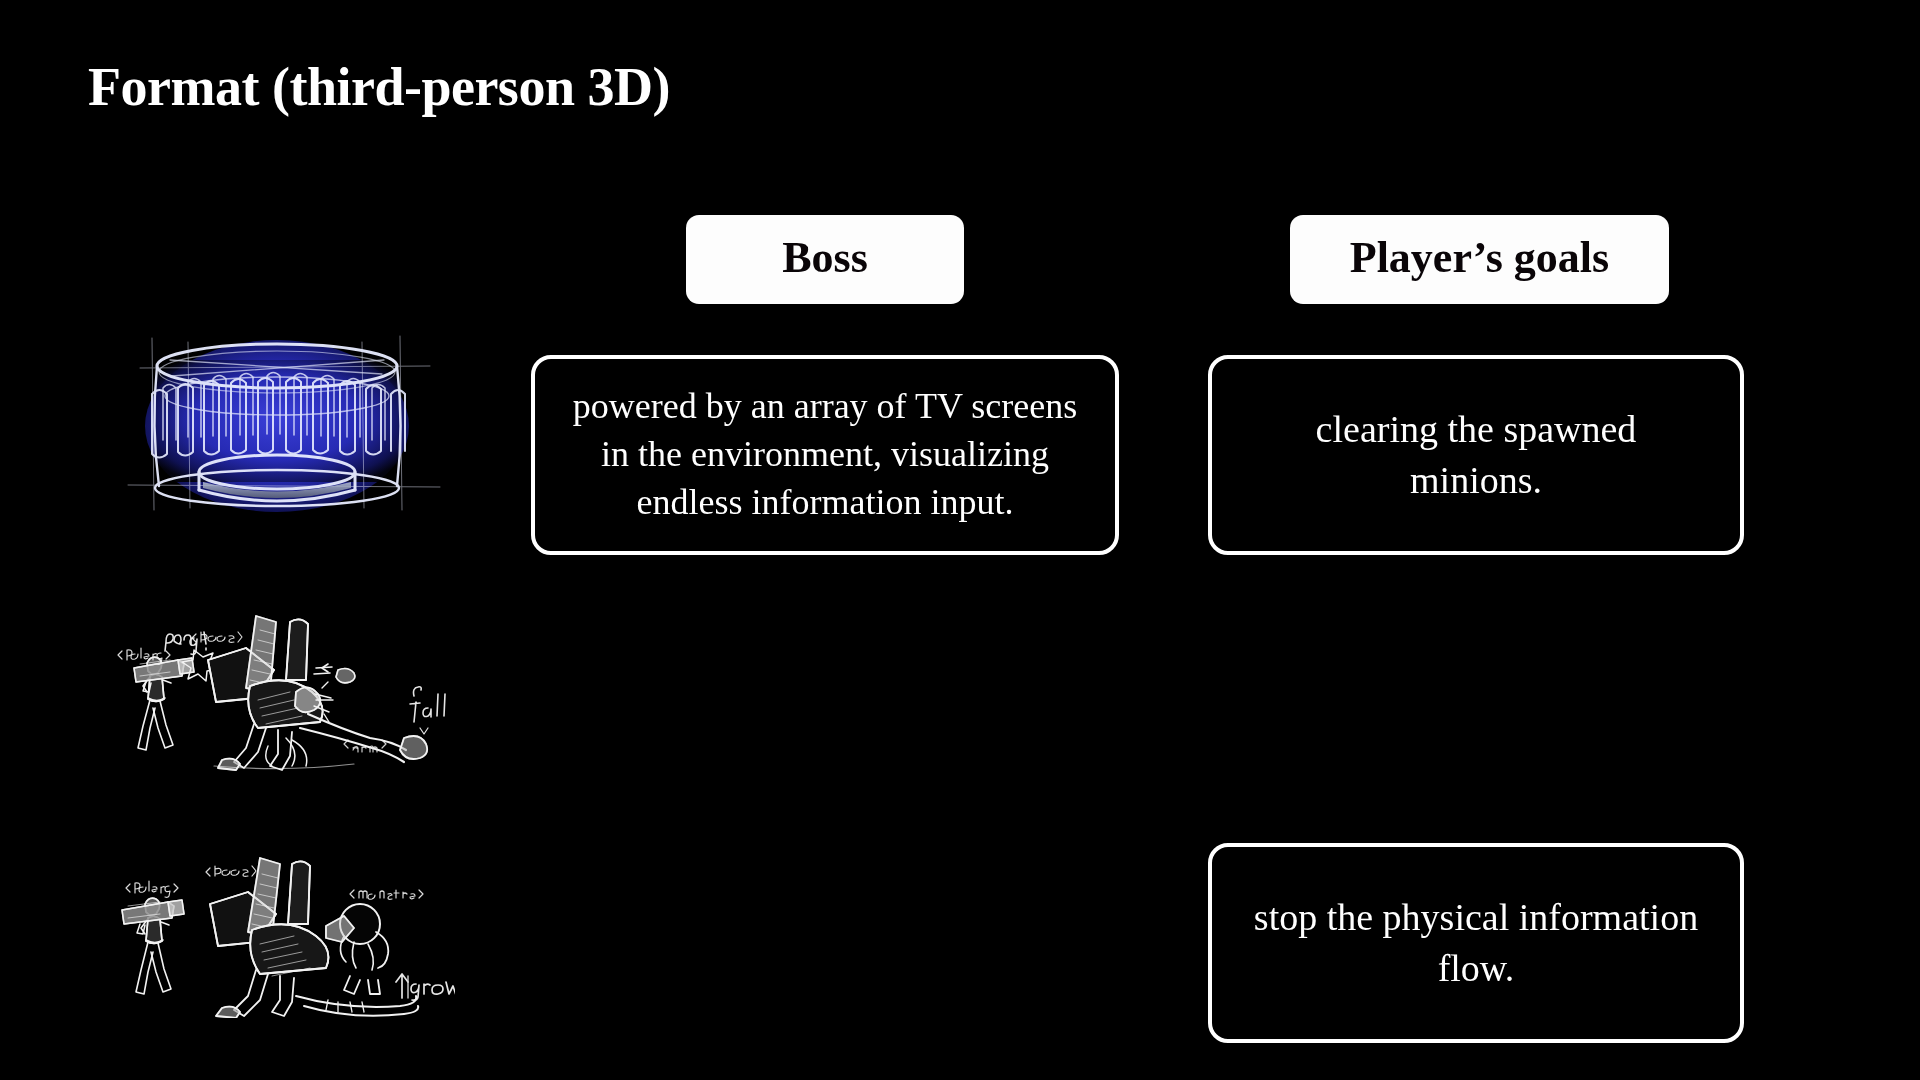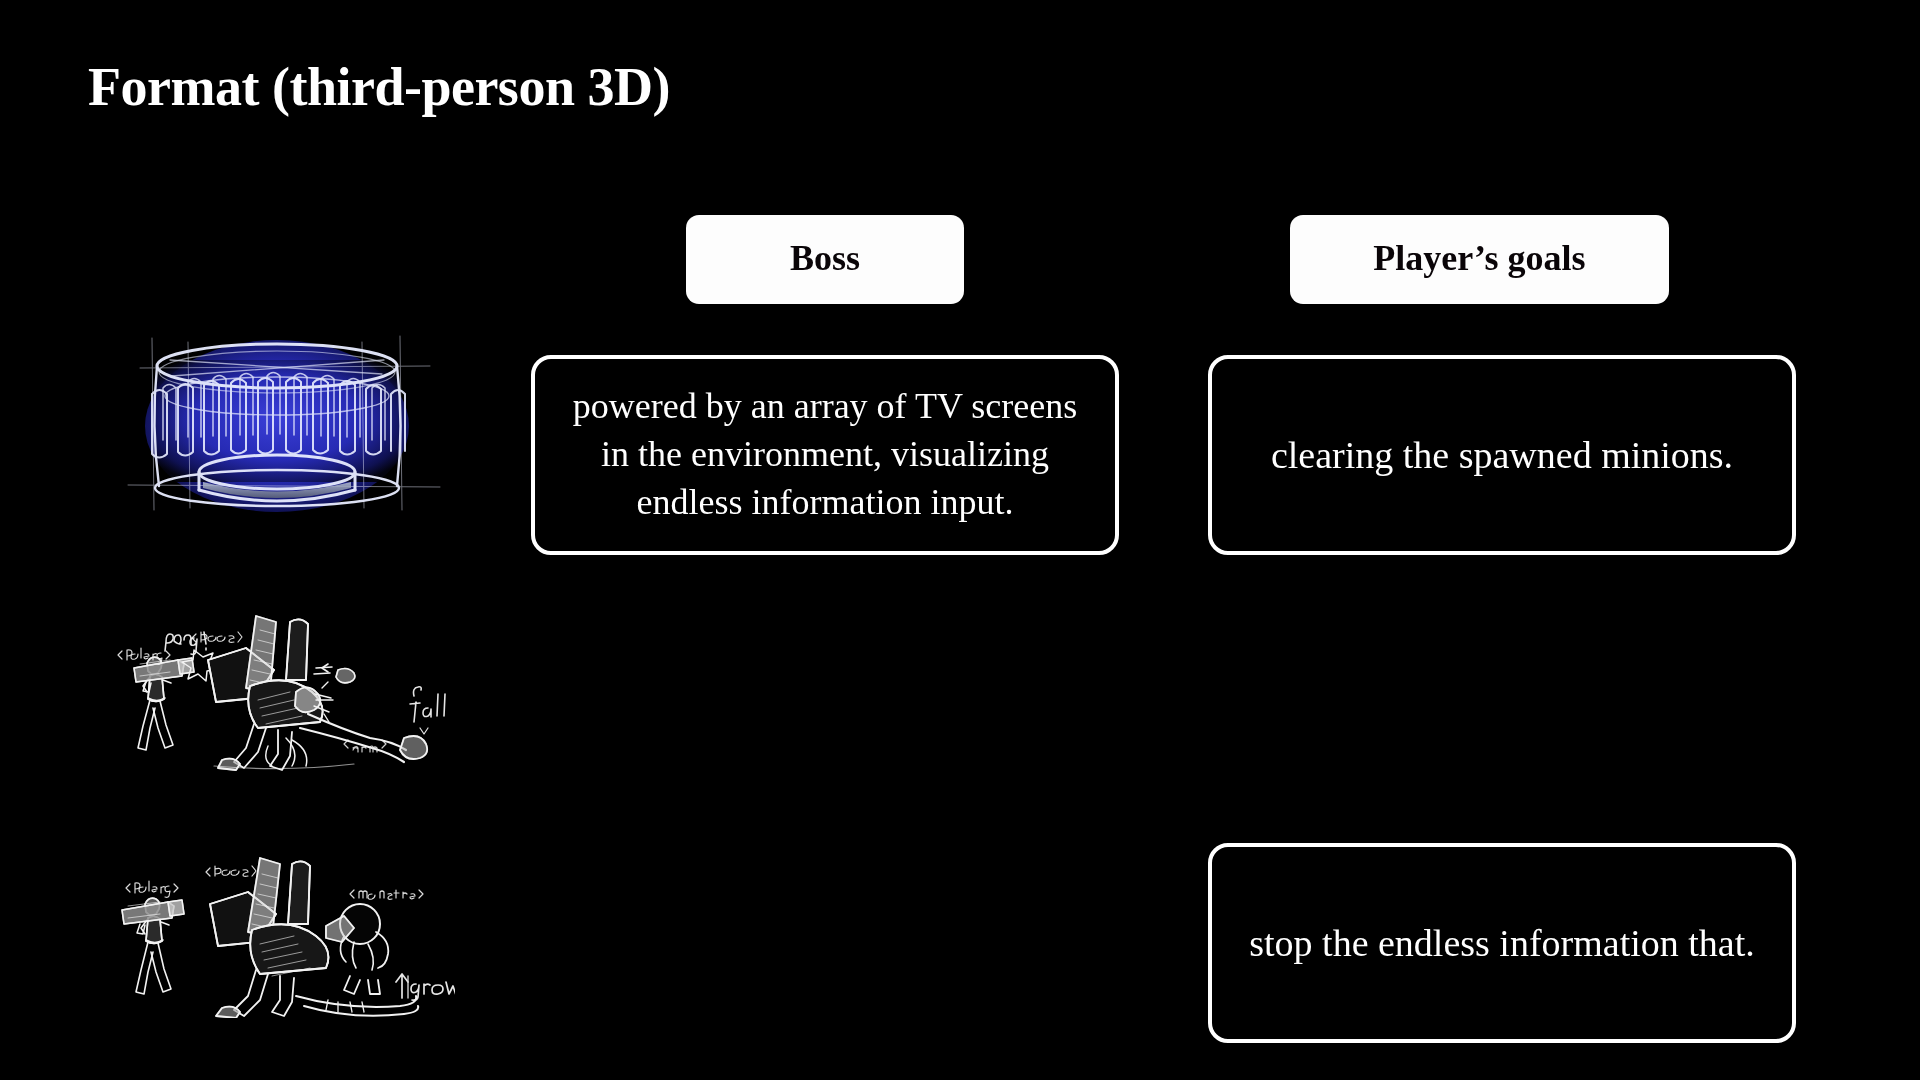--- a/index.html
+++ b/index.html
@@ -26,21 +26,21 @@
   
   .pill {
     position:absolute;
     background:#fdfdfd;
     border-radius:13px;
     display:flex;
     align-items:center;
     justify-content:center;
     color:#0a0508;
     font-weight:bold;
-    font-size:36px;
+    font-size:44px;
     line-height:1;
     padding-bottom:3px;
   }
   .pill-boss   { left:686px;  top:215px; width:278px; height:89px; }
   .pill-goals  { left:1290px; top:215px; width:379px; height:89px; }
 
   
   .card {
     position:absolute;
     border:4px solid #ffffff;
@@ -50,21 +50,21 @@
     align-items:center;
     justify-content:center;
     padding:14px 34px;
   }
   .card-text {
     color:#ffffff;
     text-align:center;
     line-height:1.33;
   }
   .col-boss  { left:531px;  width:588px; }
-  .col-goals { left:1208px; width:588px; }
+  .col-goals { left:1208px; width:536px; }
   .row-1 { top:355px;  height:200px; }
   .row-2 { top:600px;  height:200px; }
   .row-3 { top:843px;  height:200px; }
 
   .t-boss  { font-size:36px; }
   .t-goals { font-size:38px; }
 
   
   .sketch {
     position:absolute;
@@ -442,16 +442,16 @@
           <path d="M338 157 q-6 0 -6 5 q0 5 6 4 q5 -1 5 -5 q0 -4 -5 -4"></path>
 
           <path d="M346 154 l3 12 l4 -8 l3 9 l3 -14"></path>
         </g>
       </g>
     </svg>
   </div>
 
 
   <div class="card col-goals row-3">
-    <span class="card-text t-goals">stop the endless information that.</span>
+    <span class="card-text t-goals">stop the physical information flow.</span>
   </div>
 
 </div>
 
 </body></html>

